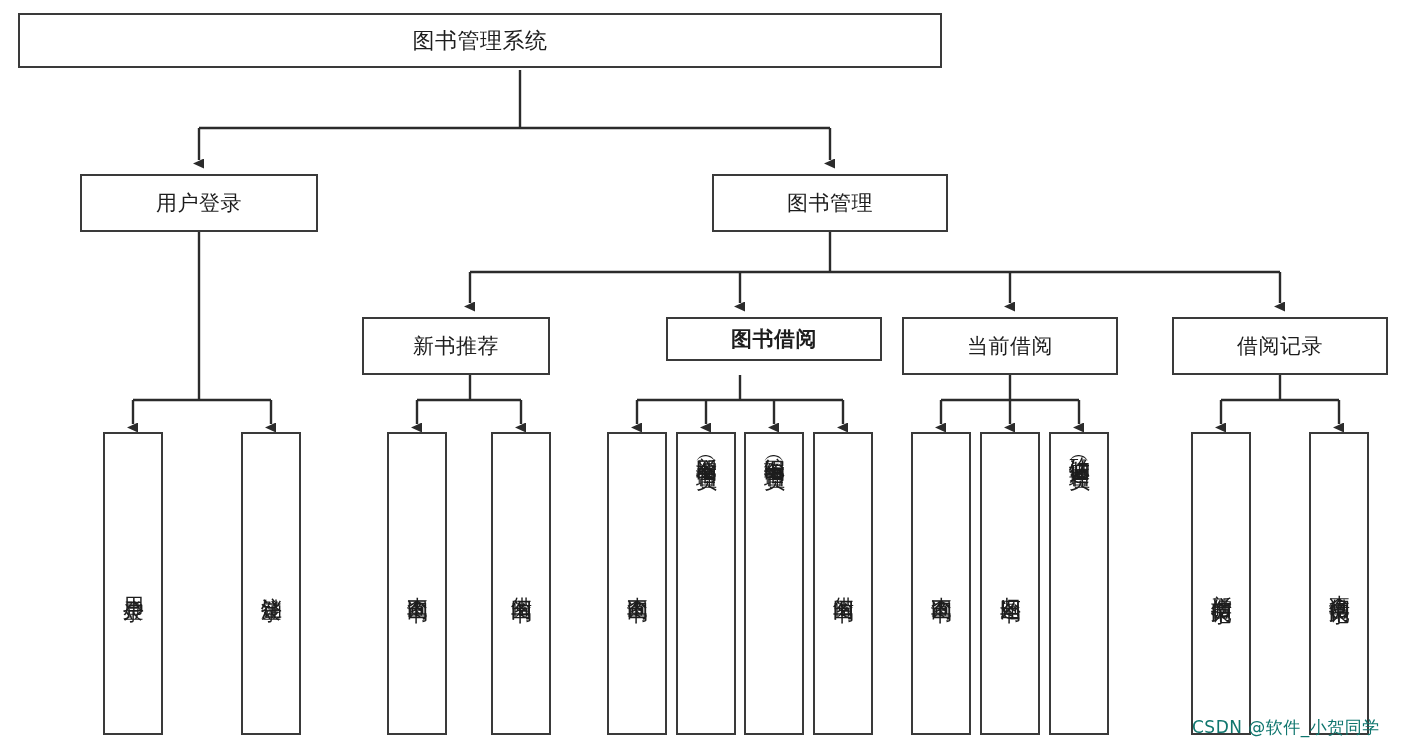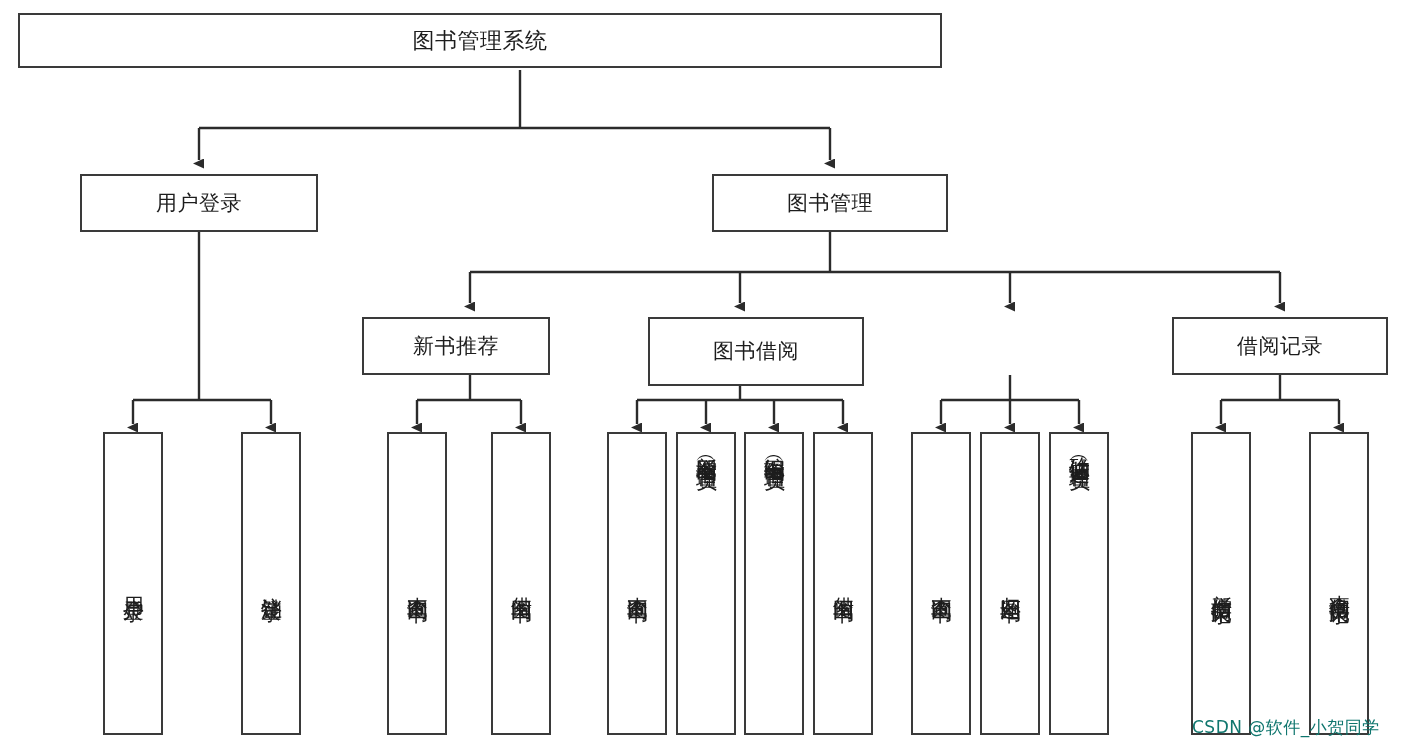--- a/index.html
+++ b/index.html
@@ -138,22 +138,25 @@
   <div class="node horiz" style="left:80px; top:174px; width:238px; height:58px;">
     <span class="label">用户登录</span>
   </div>
   <div class="node horiz" style="left:712px; top:174px; width:236px; height:58px;">
     <span class="label">图书管理</span>
   </div>
 
   <div class="node horiz" style="left:362px; top:317px; width:188px; height:58px;">
     <span class="label">新书推荐</span>
   </div>
-  <div class="node horiz" style="left:648px; top:317px; width:216px; height:69px;">
+  <div class="node horiz" style="left:666px; top:317px; width:216px; height:44px;font-weight:bold;">
     <span class="label">图书借阅</span>
+  </div>
+  <div class="node horiz" style="left:902px; top:317px; width:216px; height:58px;">
+    <span class="label">当前借阅</span>
   </div>
   <div class="node horiz" style="left:1172px; top:317px; width:216px; height:58px;justify-content:center;">
     <span class="label">借阅记录</span>
   </div>
 
   <div class="node vert mid" style="left:103px; top:432px; width:60px; height:303px;">
     <span class="label">用户登录</span>
   </div>
   <div class="node vert mid" style="left:241px; top:432px; width:60px; height:303px;">
     <span class="label">注销登录</span>

